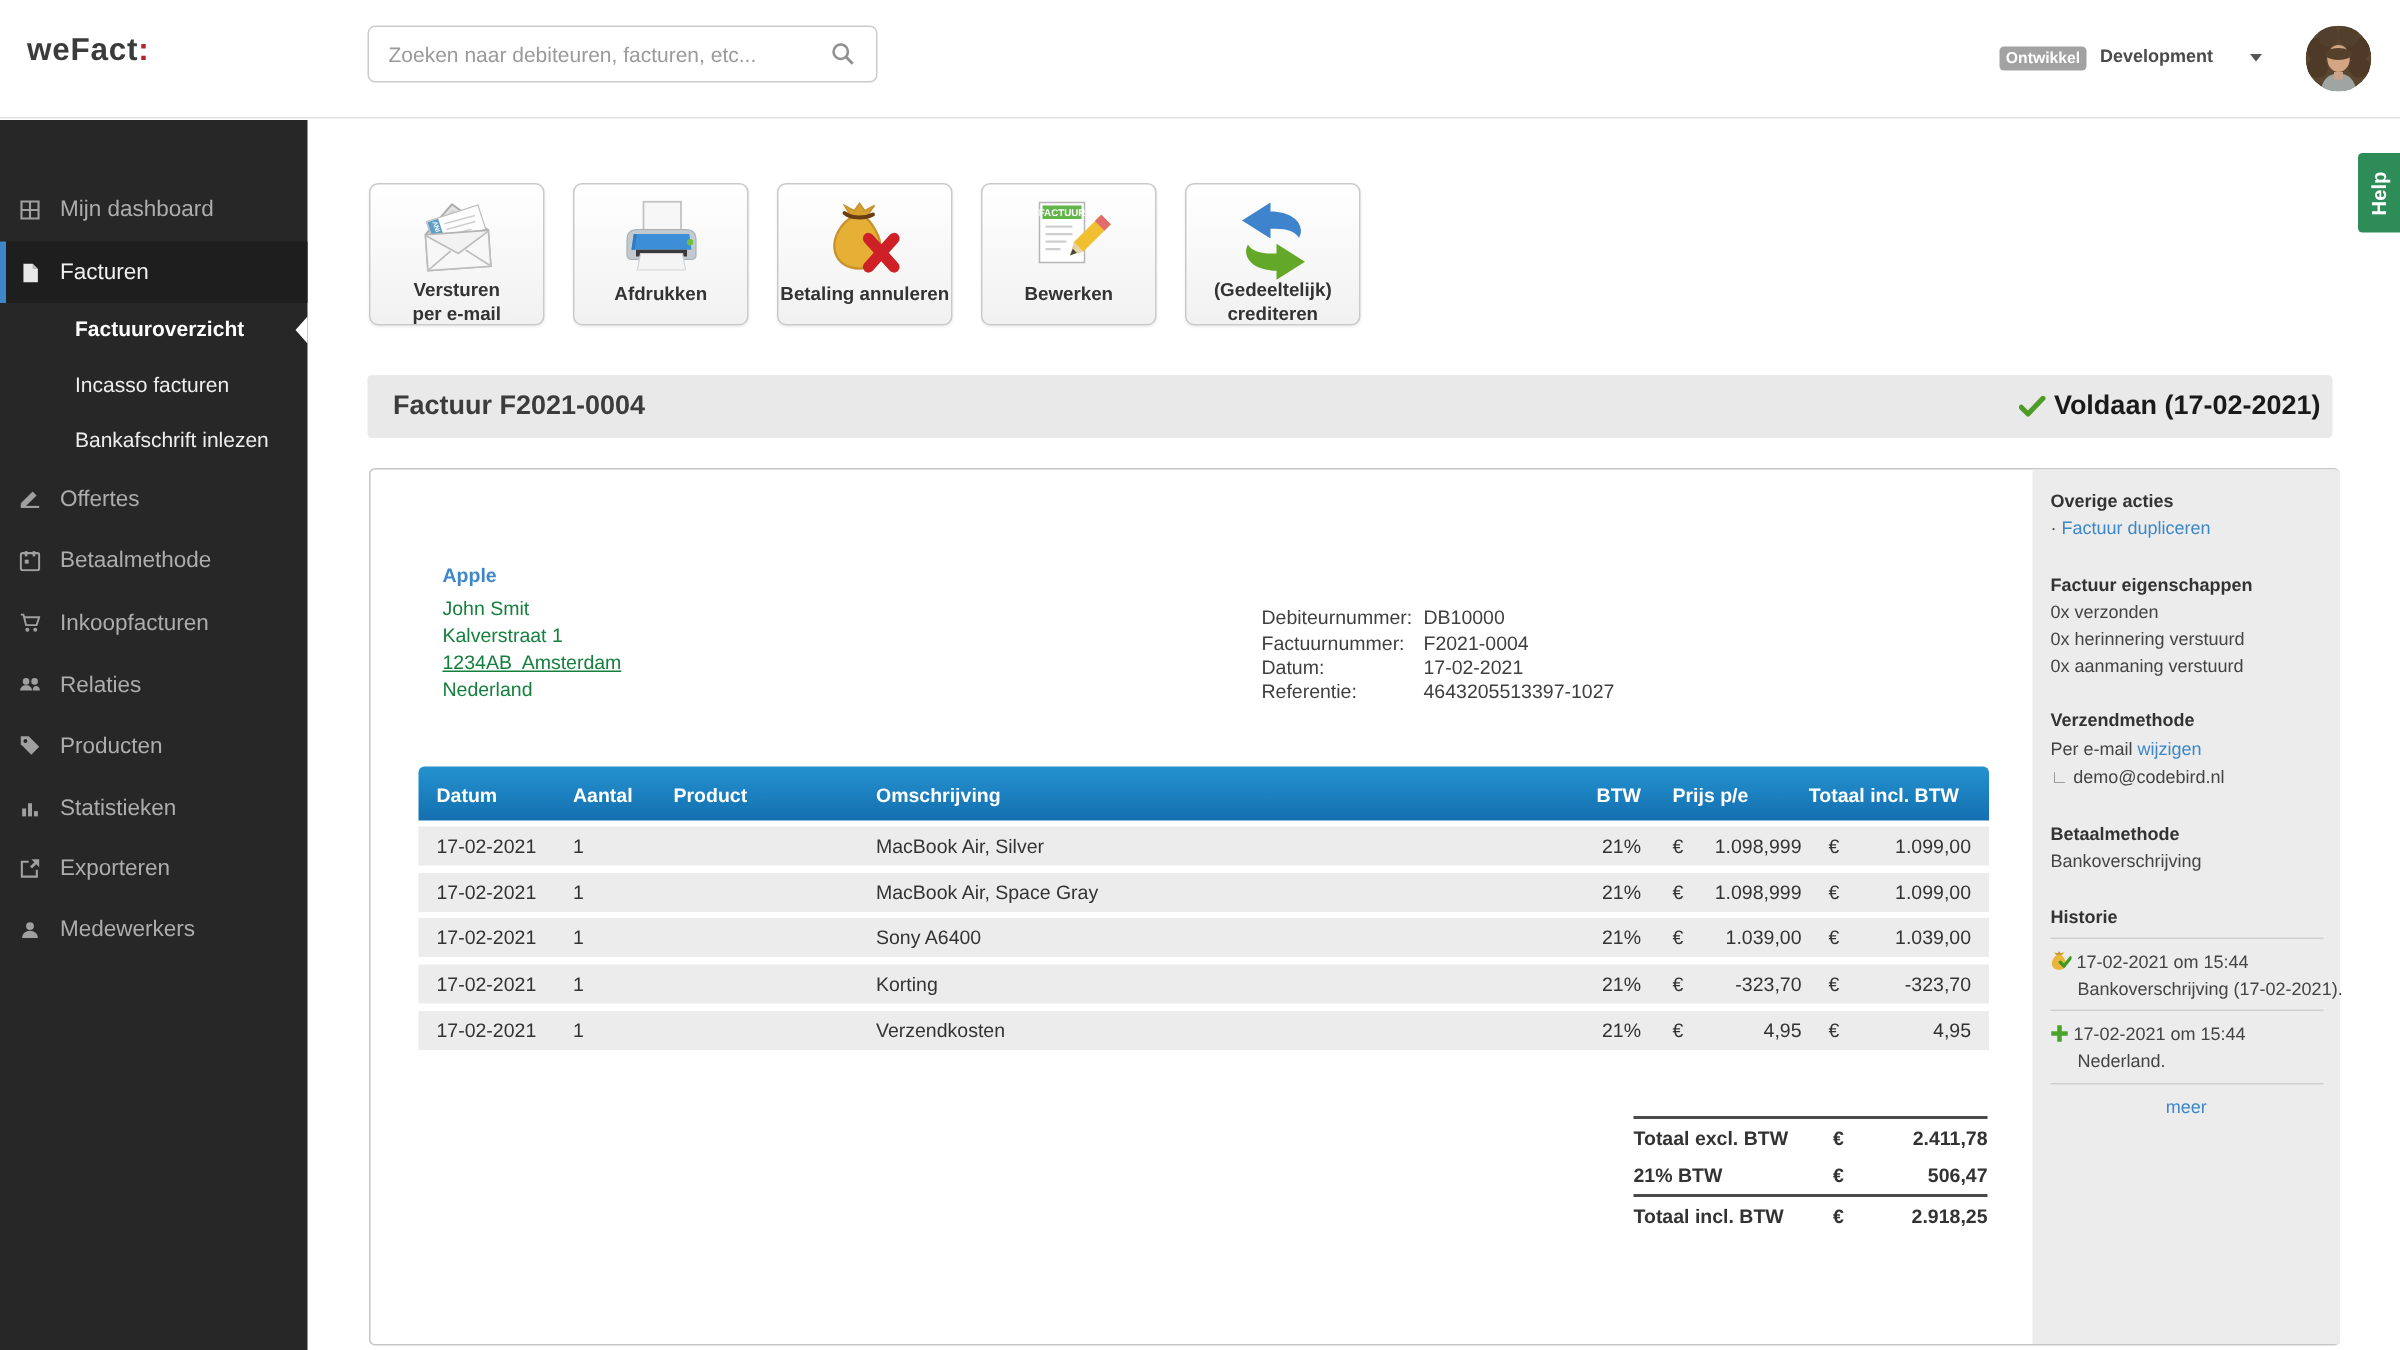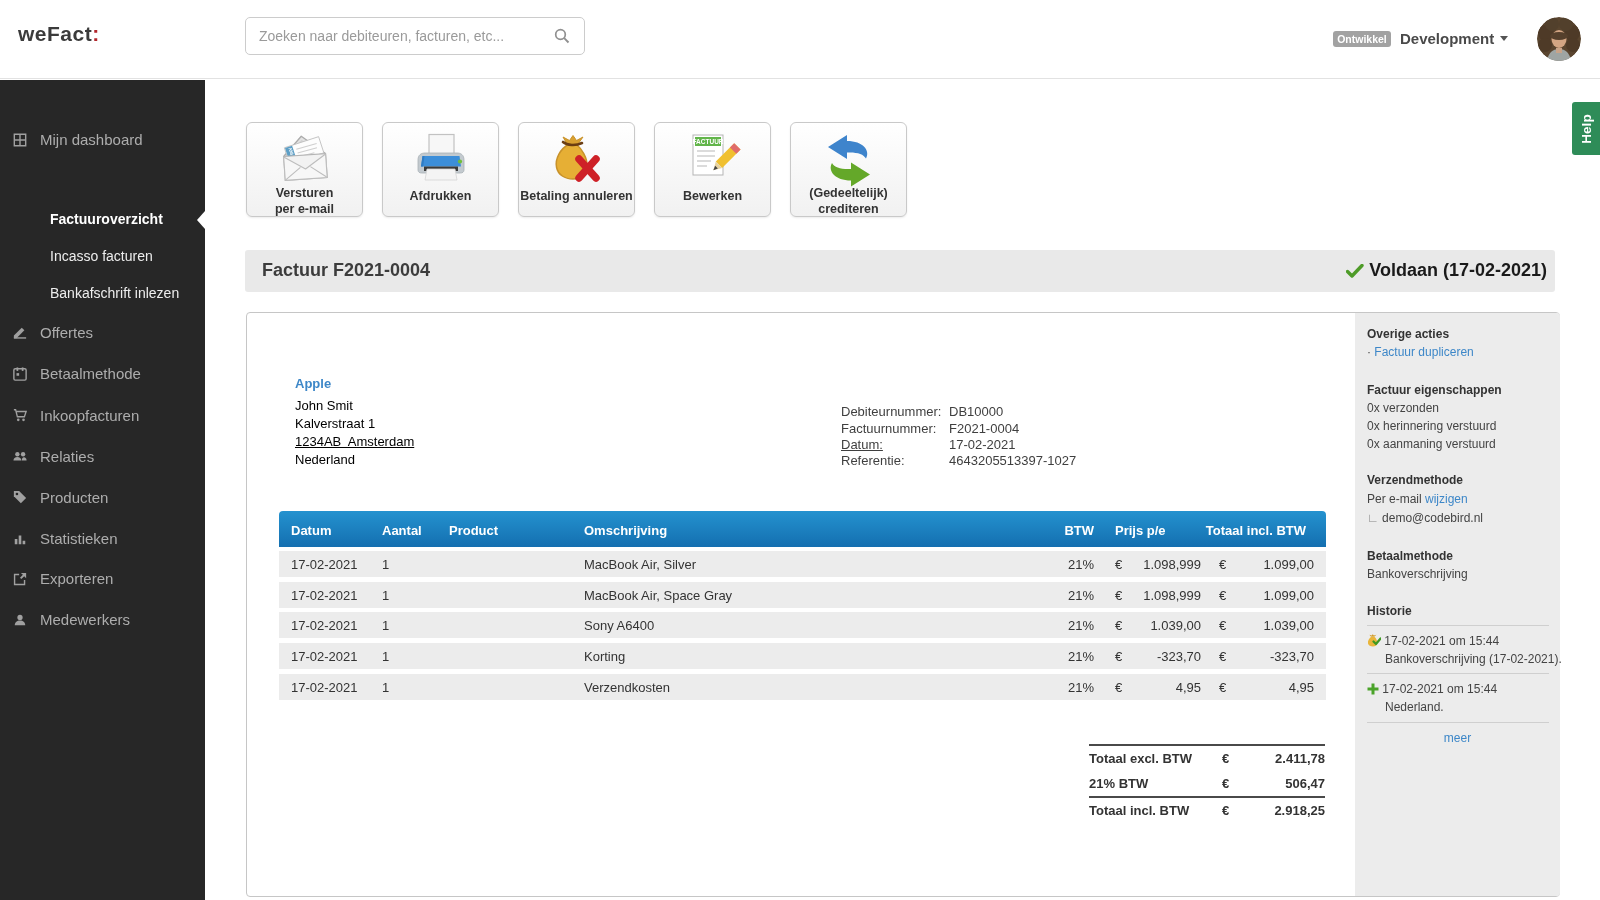--- a/index.html
+++ b/index.html
@@ -6,21 +6,21 @@
 html,body { width:1600px; height:900px; font-family:"Liberation Sans",sans-serif; background:#fff; overflow:hidden; position:relative; }
 
 
 #topbar { position:absolute; left:0; top:0; width:1600px; height:79px; background:#fff; border-bottom:1px solid #e2e2e2; z-index:5; }
 #logo { position:absolute; left:18px; top:22px; font-size:21px; font-weight:bold; color:#3b3b3b; letter-spacing:0.5px; }
 #logo span { color:#b2262b; }
 #search { position:absolute; left:245px; top:17px; width:340px; height:38px; background:#fff; border:1px solid #ccc; border-radius:5px; }
 #search .ph { position:absolute; left:13px; top:10px; font-size:14px; color:#9a9a9a; }
 #search svg { position:absolute; right:14px; top:10px; }
 #envbadge { position:absolute; left:1333px; top:31px; width:58px; height:16px; background:#a2a2a2; border-radius:3px; color:#fff; font-size:10.5px; font-weight:bold; text-align:center; line-height:16px; }
-#devname { position:absolute; left:1400px; top:30px; font-size:15px; font-weight:bold; color:#4a4a4a; }
+#devname { position:absolute; left:1400px; top:30px; font-size:12px; font-weight:bold; color:#4a4a4a; }
 #devcaret { position:absolute; left:1500px; top:36px; width:0; height:0; border-left:4.5px solid transparent; border-right:4.5px solid transparent; border-top:5px solid #555; }
 #avatar { position:absolute; left:1537px; top:17px; width:44px; height:44px; border-radius:50%; overflow:hidden; }
 
 
 #sidebar { position:absolute; left:0; top:80px; width:205px; height:820px; background:#272727; }
 .mi { position:absolute; left:0; width:205px; height:41px; color:#adadad; font-size:15px; }
 .mi .ic { position:absolute; left:13px; top:13.5px; width:14px; height:14px; }
 .mi .tx { position:absolute; left:40px; top:12px; }
 .mi.active { background:#1e1e1e; color:#f0f0f0; }
 .mi.active:before { content:""; position:absolute; left:0; top:0; width:4px; height:41px; background:#3d87c8; }
@@ -36,21 +36,21 @@
 
 
 #secbar { position:absolute; left:245px; top:250px; width:1310px; height:42px; background:#e9e9e9; border-radius:3px; }
 #secbar .l { position:absolute; left:17px; top:10px; font-size:18px; font-weight:bold; color:#3c3c3c; }
 #secbar .r { position:absolute; right:8px; top:10px; display:flex; align-items:center; font-size:18px; font-weight:bold; color:#1a1a1a; }
 
 
 #panel { position:absolute; left:246px; top:312px; width:1314px; height:585px; background:#fff; border:1px solid #c6c6c6; border-radius:4px; }
 #graypanel { position:absolute; left:1108px; top:0px; width:205px; height:583px; background:#ececec; border-radius:0 3px 3px 0; }
 
-.addr { position:absolute; left:48px; font-size:13px; color:#000000; }
+.addr { position:absolute; left:48px; font-size:13px; color:#15803d; }
 .dlab { position:absolute; left:594px; font-size:13px; color:#3f3f3f; }
 .dval { position:absolute; left:702px; font-size:13px; color:#3f3f3f; }
 
 
 #thead { position:absolute; left:32px; top:198px; width:1047px; height:36px; background:linear-gradient(#2492cf, #146fb0); border-radius:4px 4px 0 0; color:#fff; font-size:13px; font-weight:bold; }
 .trow { position:absolute; left:32px; width:1047px; height:26px; background:#ececec; font-size:13px; color:#333; }
 .tc { position:absolute; top:50%; transform:translateY(-50%); }
 #thead .tc { top:19px; }
 .c-datum { left:12px; }
 .c-aantal { left:103px; }
@@ -114,20 +114,27 @@
     </svg>
   </div>
 </div>
 
 <div id="sidebar">
   <div class="mi" style="top:39px;">
     <svg class="ic" viewBox="0 0 16 16">
         <path fill="none" stroke="#a0a0a0" stroke-width="1.6" d="M1.5 1.5h13v13h-13zM8 1.5v13M1.5 8h13"></path>
       </svg>
     <span class="tx">Mijn dashboard</span>
+  </div>
+  <div class="mi active" style="top:81px;">
+    <svg class="ic" viewBox="0 0 16 16">
+        <path fill="#e8e8e8" d="M3 1h7l4 4v10H3z"></path>
+        <path fill="#bbb" d="M10 1l4 4h-4z"></path>
+      </svg>
+    <span class="tx">Facturen</span>
   </div>
   <div class="smi current" style="top:121px;">
     <span class="tx">Factuuroverzicht</span>
     <span class="arrowmark" style="top:10px;"></span>
   </div>
   <div class="smi" style="top:158px;">
       <span class="tx">Incasso facturen</span>
     </div>
   <div class="smi" style="top:195px;">
       <span class="tx">Bankafschrift inlezen</span>
@@ -278,21 +285,21 @@
   <div class="addr" style="top:63px; font-weight:bold; color:#3d87c8;">Apple</div>
   <div class="addr" style="top:85px;">John Smit</div>
   <div class="addr" style="top:103px;">Kalverstraat 1</div>
   <div class="addr" style="top:121px;text-decoration:underline;">1234AB&nbsp; Amsterdam</div>
   <div class="addr" style="top:139px;">Nederland</div>
 
   <div class="dlab" style="top:91px;">Debiteurnummer:</div>
     <div class="dval" style="top:91px;">DB10000</div>
   <div class="dlab" style="top:108px;">Factuurnummer:</div>
     <div class="dval" style="top:108px;">F2021-0004</div>
-  <div class="dlab" style="top:124px;text-decoration:underline;">Datum:</div>
+  <div class="dlab" style="top:124px;">Datum:</div>
     <div class="dval" style="top:124px;">17-02-2021</div>
   <div class="dlab" style="top:140px;">Referentie:</div>
     <div class="dval" style="top:140px;">4643205513397-1027</div>
 
   <div id="thead">
     <span class="tc c-datum">Datum</span>
     <span class="tc c-aantal">Aantal</span>
     <span class="tc c-product">Product</span>
     <span class="tc c-omschr">Omschrijving</span>
     <span class="tc c-btwh">BTW</span>

